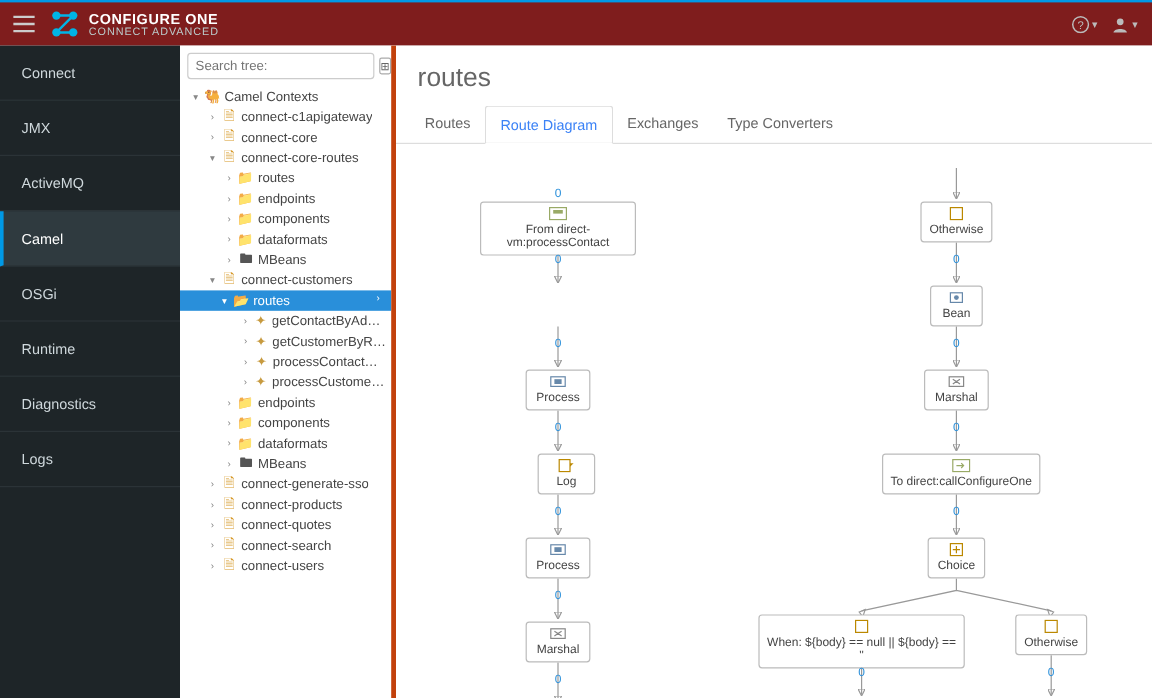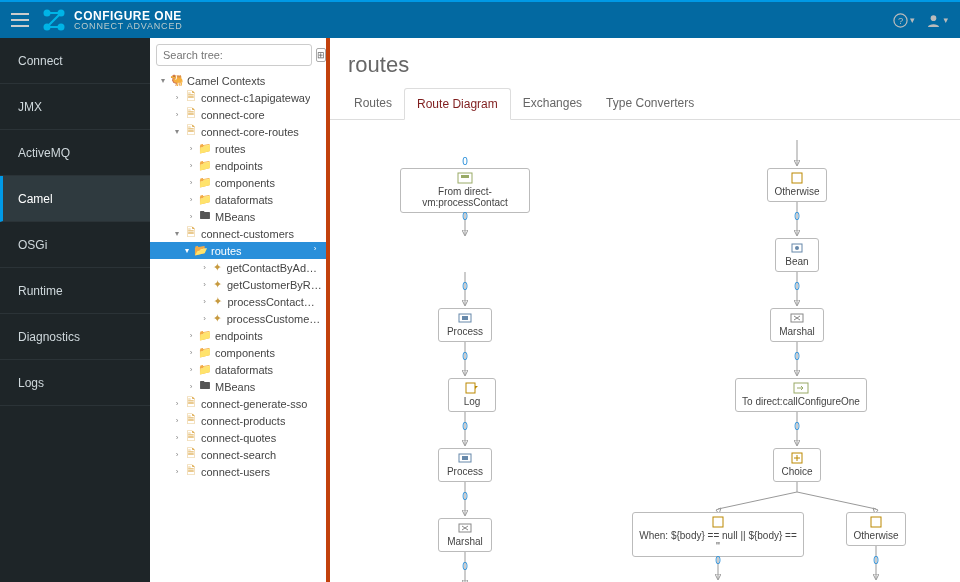--- a/index.html
+++ b/index.html
@@ -1,18 +1,18 @@
 <!DOCTYPE html>
 <html><head>
 <meta charset="utf-8">
 <style>
   * { box-sizing: border-box; margin: 0; padding: 0; }
   html, body { width: 960px; height: 582px; font-family: "Helvetica Neue", Arial, sans-serif; font-size: 12px; color: #333; overflow: hidden; background:#eef1f2; }
   
-  .topbar { position:absolute; top:0; left:0; right:0; height:38px; background:#0369a1; border-top:2px solid #0099e6; display:flex; align-items:center; }
+  .topbar { position:absolute; top:0; left:0; right:0; height:38px; background:#7f1d1d; border-top:2px solid #0099e6; display:flex; align-items:center; }
   .hamburger { width:40px; height:38px; display:flex; align-items:center; justify-content:center; color:#ccc; cursor:pointer; }
   .logo-group { display:flex; align-items:center; height:38px; }
   .logo-mark { width:28px; height:28px; margin-right:6px; }
   .brand-text { color:#fff; line-height:1; }
   .brand-top { font-size:12px; font-weight:600; letter-spacing:0.5px; }
   .brand-bot { font-size:9px; letter-spacing:0.8px; color:#bcc; }
   .top-right { margin-left:auto; display:flex; align-items:center; padding-right:12px; gap:12px; color:#bbb; }
   .icon-btn { display:flex; align-items:center; gap:2px; cursor:pointer; }
   .caret { font-size:9px; }
   
@@ -38,21 +38,21 @@
   .camel-ico { color:#c88a1e; }
   .ind-1 .tree-row { padding-left:4px; }
   .ind-2 .tree-row { padding-left:18px; }
   .ind-3 .tree-row { padding-left:32px; }
   .ind-4 .tree-row { padding-left:46px; }
   
   .content { position:absolute; top:38px; left:330px; right:0; bottom:0; background:#fff; overflow:hidden; }
   .title { font-size:22px; color:#666; padding:14px 18px 10px; font-weight:300; }
   .tabs { display:flex; border-bottom:1px solid #ddd; padding-left:12px; }
   .tab { padding:8px 12px; color:#666; cursor:pointer; font-size:12px; }
-  .tab.active { color:#7f1d1d; border:1px solid #ddd; border-bottom:1px solid #fff; margin-bottom:-1px; border-radius:3px 3px 0 0; }
+  .tab.active { color:#3b82f6; border:1px solid #ddd; border-bottom:1px solid #fff; margin-bottom:-1px; border-radius:3px 3px 0 0; }
   .diagram-area { position:absolute; top:102px; left:0; right:0; bottom:0; overflow:hidden; }
   .node { position:absolute; border:1px solid #bbb; border-radius:3px; background:#fff; text-align:center; font-size:10px; color:#444; padding:3px 6px 4px; }
   .node-icon { display:block; margin:0 auto 2px; width:16px; height:12px; }
   .edge-label { position:absolute; font-size:10px; color:#298fda; transform:translateX(-50%); }
   svg.connectors { position:absolute; top:0; left:0; width:100%; height:100%; pointer-events:none; }
   svg.connectors line, svg.connectors path { stroke:#999; stroke-width:1; fill:none; }
   .arrowhead { fill:#999; }
 </style>
 </head>
 <body>

